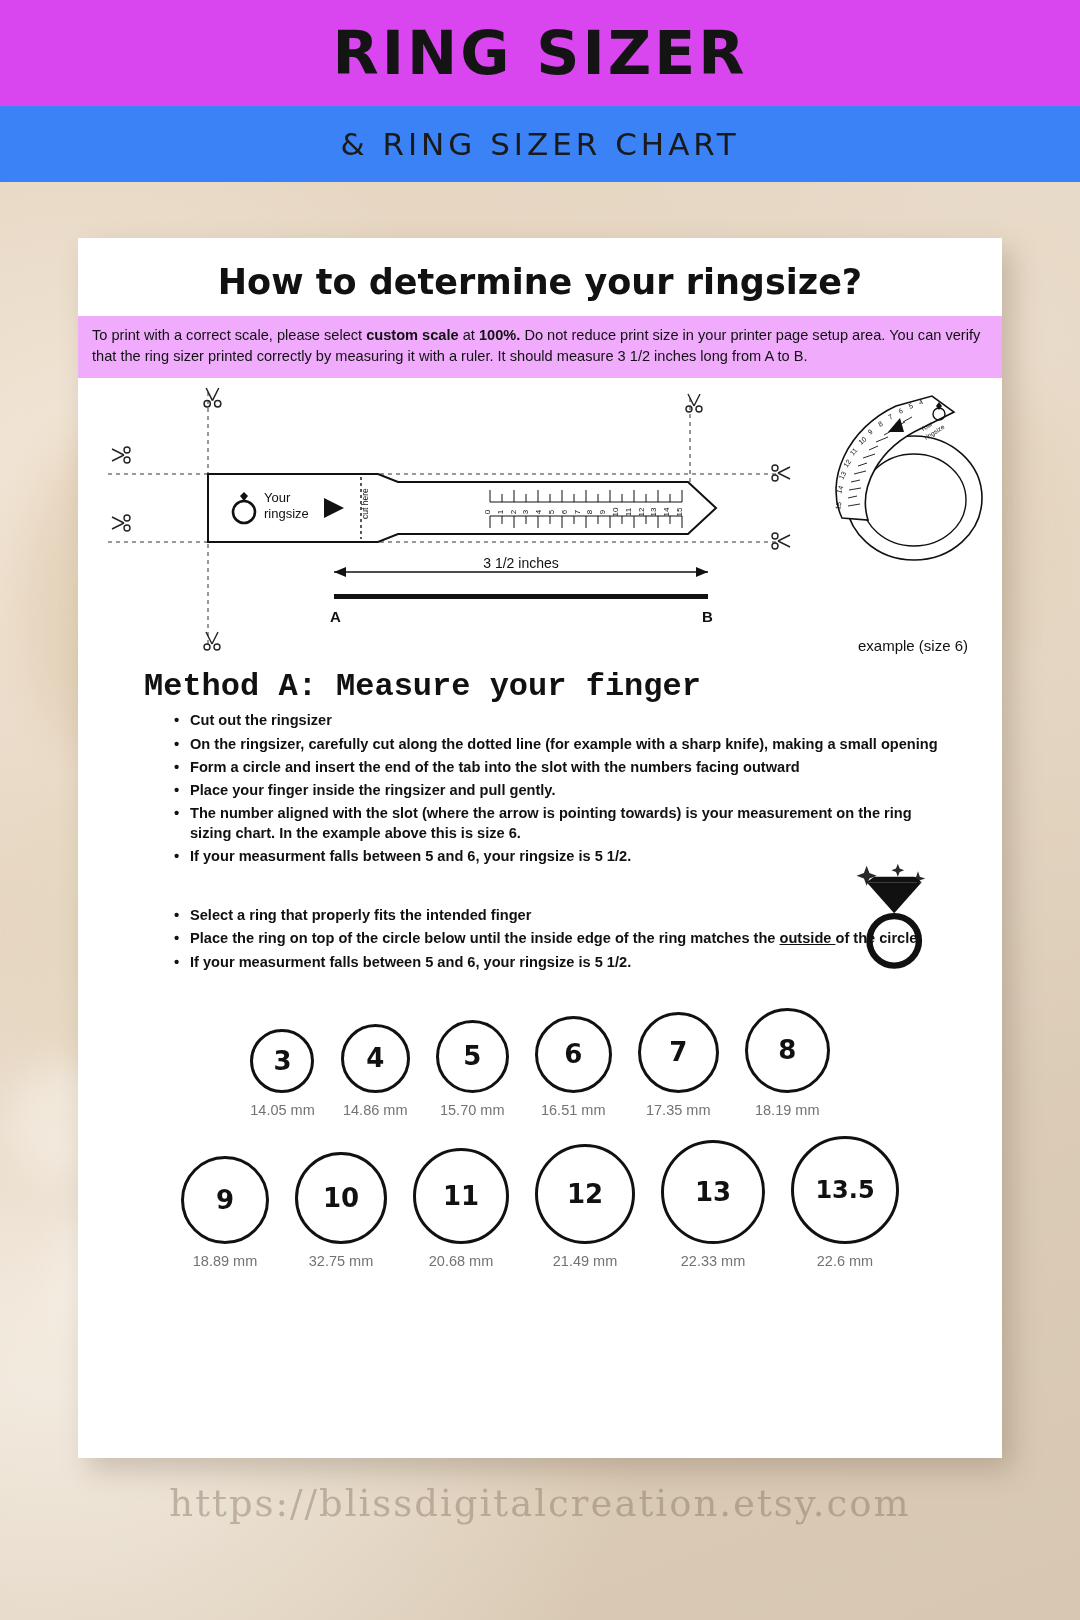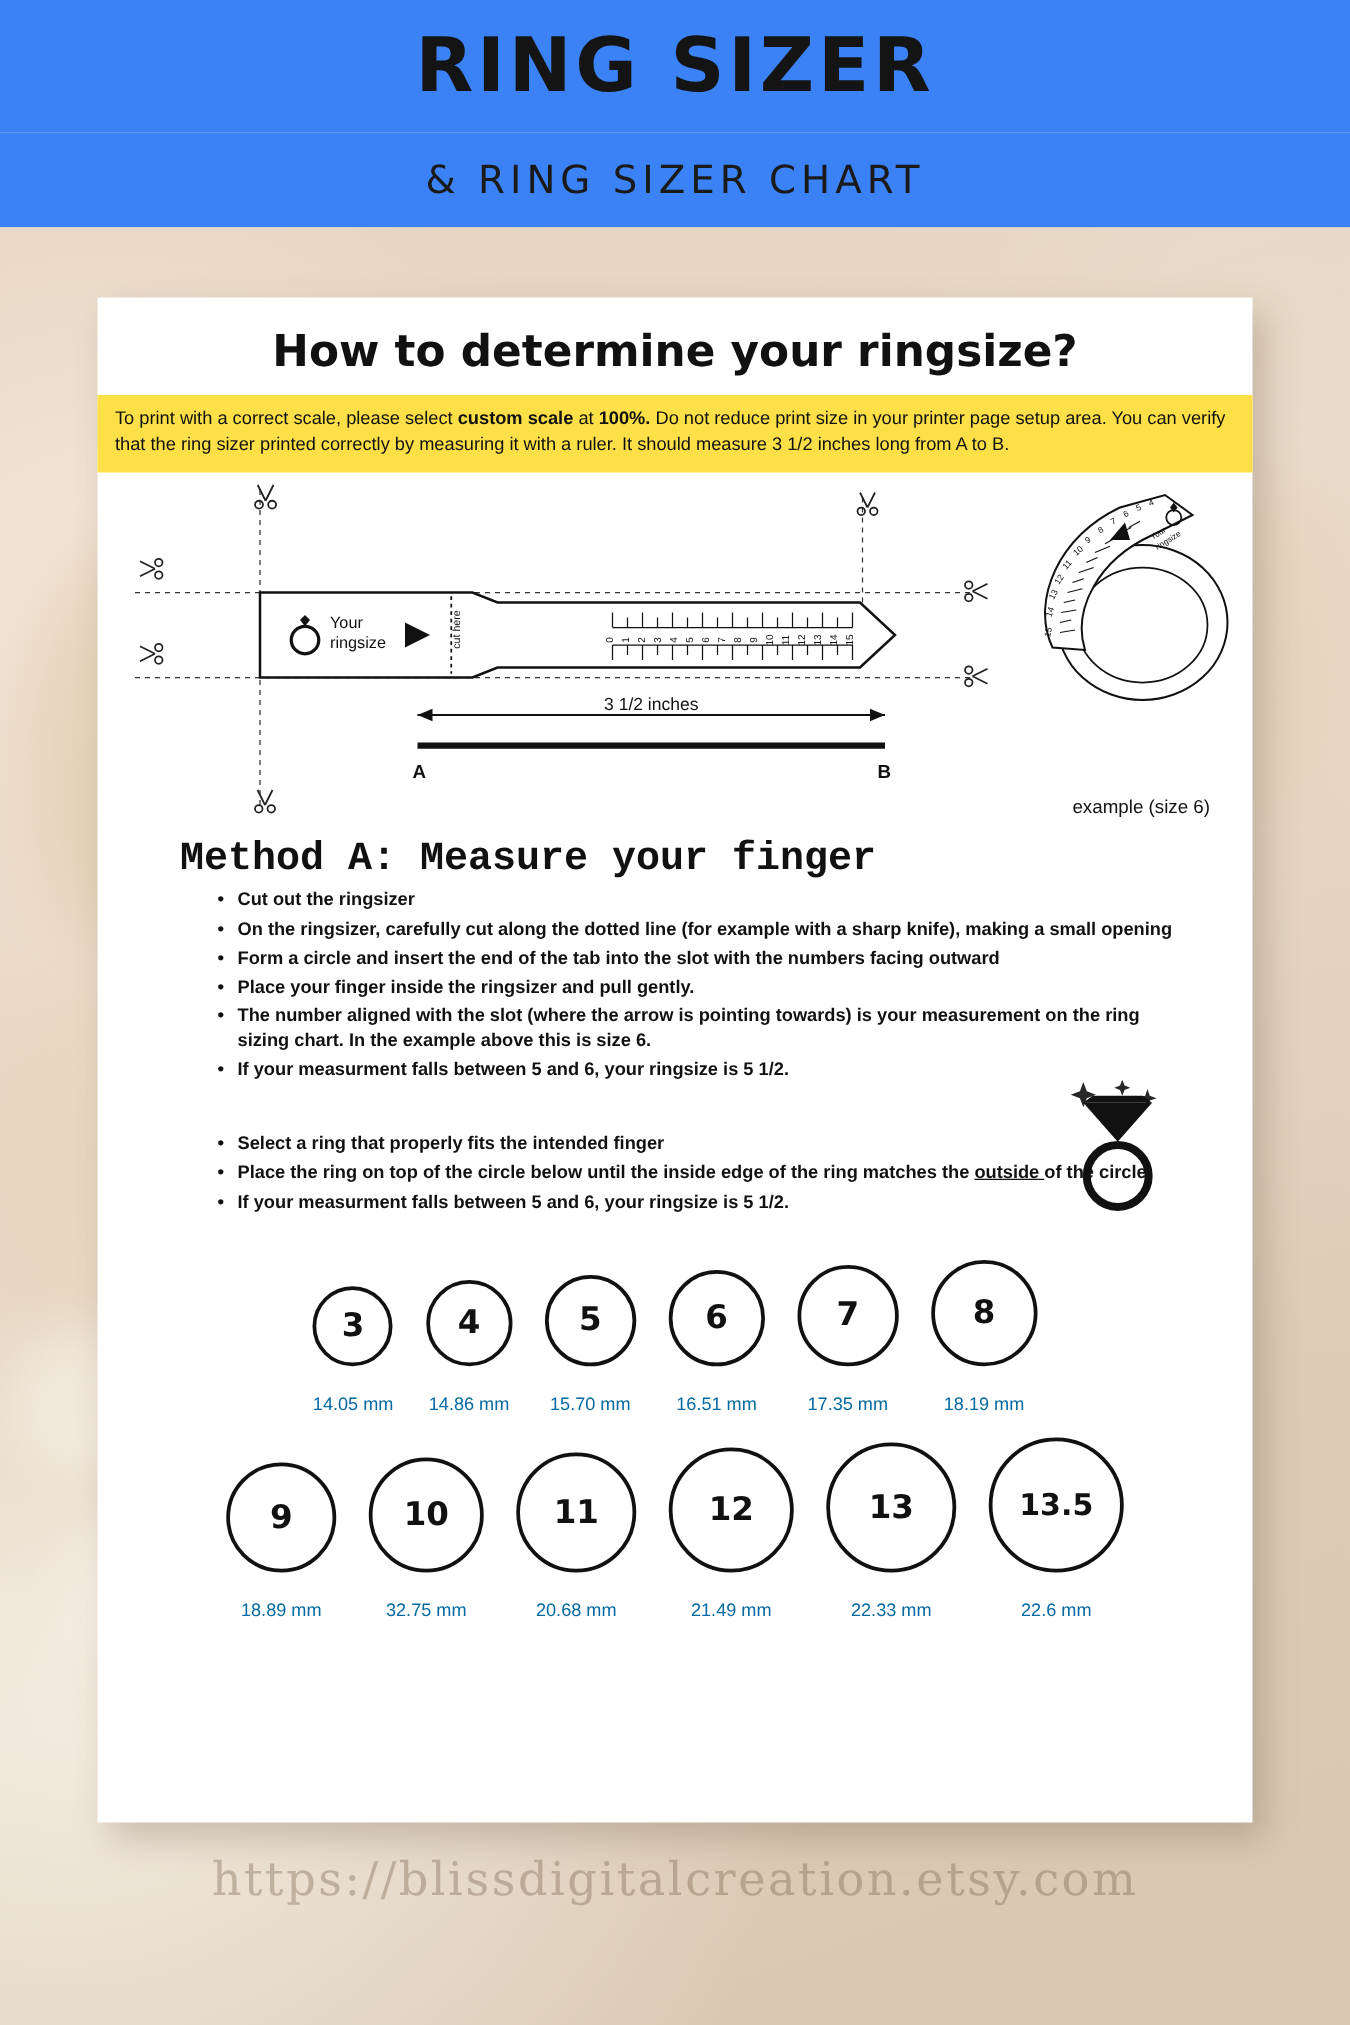--- a/index.html
+++ b/index.html
@@ -8,21 +8,21 @@
     width: 1080px; height: 1620px;
     font-family: "Liberation Sans", sans-serif;
     background: #efe5d9;
     overflow: hidden;
     position: relative;
   }
 
   
   .banner-top {
     height: 106px;
-    background: #3b82f6;
+    background: #d946ef;
     display: flex; align-items: center; justify-content: center;
   }
   .banner-top .title {
     font-family: "DejaVu Sans", sans-serif;
     font-weight: 700;
     font-size: 60px;
     letter-spacing: 3px;
     color: #141414;
   }
   .banner-sub {
@@ -70,21 +70,21 @@
   }
   .sheet-h1 {
     text-align: center;
     font-family: "DejaVu Sans", sans-serif;
     font-weight: 700;
     font-size: 35px;
     color: #111;
     margin: 24px 0 14px 0;
   }
   .note-band {
-    background: #fde047;
+    background: #f0abfc;
     padding: 9px 14px 11px 14px;
     font-size: 14.6px;
     line-height: 1.45;
     color: #111;
   }
   .note-band b { font-weight: 700; }
 
   
   .diagram {
     position: relative;
@@ -155,23 +155,23 @@
   }
   .circ {
     border: 3px solid #111;
     border-radius: 50%;
     display: flex; align-items: center; justify-content: center;
     font-family: "DejaVu Sans", sans-serif;
     font-weight: 700;
     color: #111;
   }
   .mm {
-    margin-top: 23px;
+    margin-top: 9px;
     font-size: 14.5px;
-    color: #0369a1;
+    color: #737373;
   }
 
   .disclaimer {
     margin: 34px 120px 0 120px;
     text-align: center;
     font-size: 14.6px;
     line-height: 1.4;
     color: #111;
   }
 

